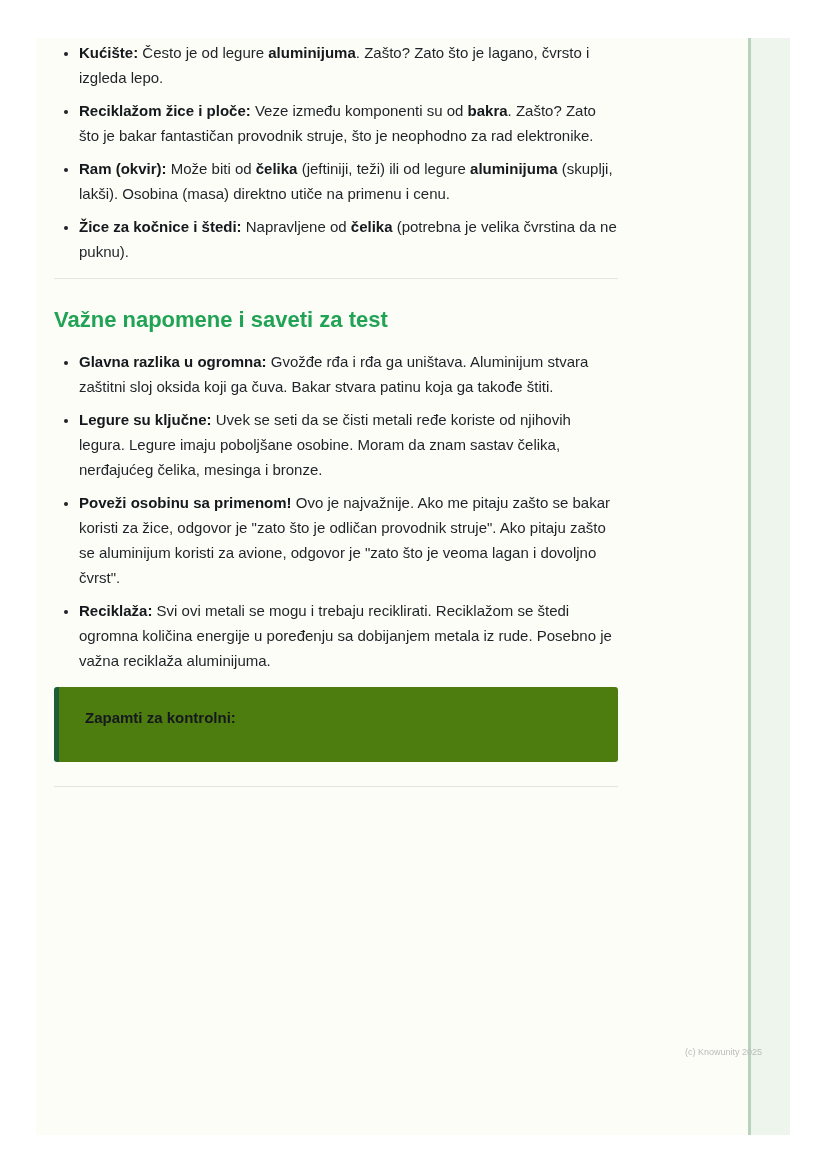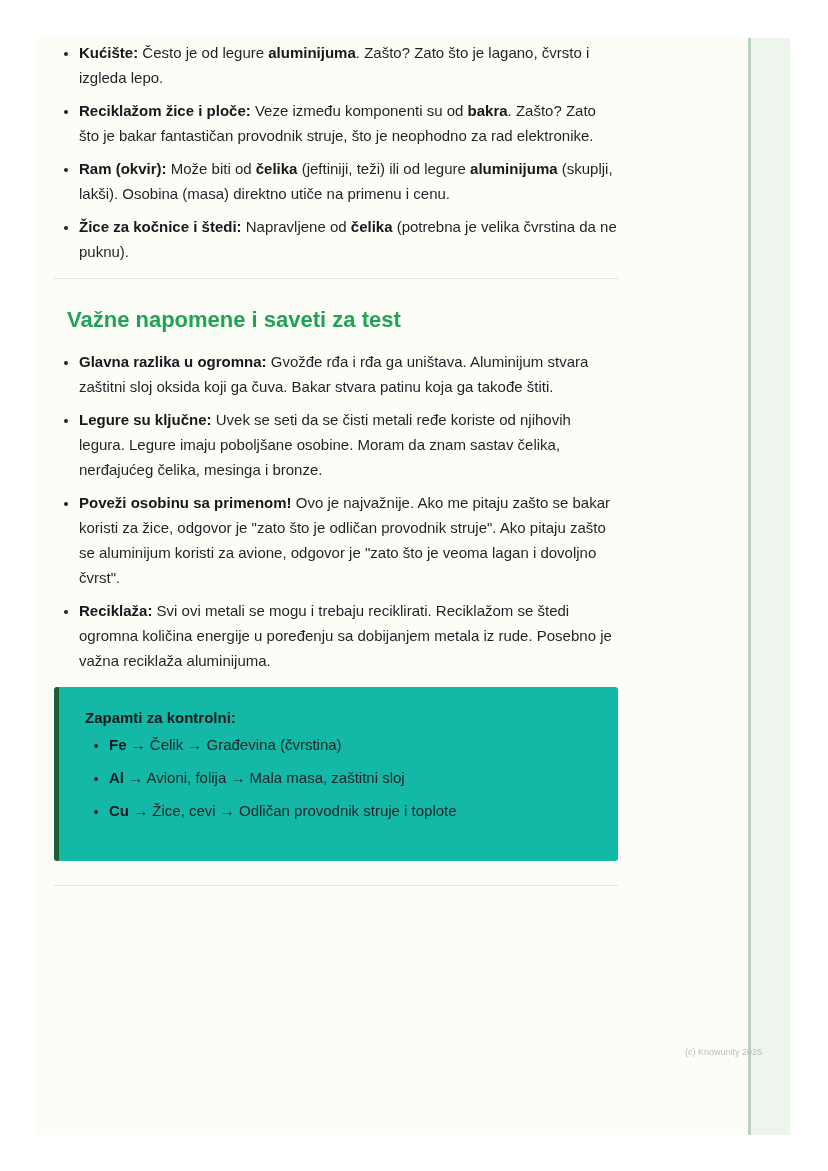--- a/index.html
+++ b/index.html
@@ -19,23 +19,23 @@
   .content {
     position: absolute; left: 54px; top: 40px; width: 564px;
     font-size: 15px; line-height: 25px;
   }
   ul { margin: 0; padding-left: 25px; }
   li { margin: 0 0 8px 0; }
   li::marker { font-size: 13px; }
   b { font-weight: bold; color: #15191d; }
   .h4 { font-weight: bold; font-size: 15px; margin: 14px 0 14px 0; color:#15191d; }
   .divider { height: 1px; background: #e3e5e3; border: none; margin: 0; }
-  .h2 { color: #21a355; font-size: 22px; font-weight: bold; margin: 26px 0 14px 13px; line-height: 30px; }
+  .h2 { color: #21a355; font-size: 22px; font-weight: bold; margin: 26px 0 14px 0; line-height: 30px; }
   .callout {
-    background: #14b8a6; border-left: 5px solid #1c5e36; border-radius: 3px;
+    background: #4d7c0f; border-left: 5px solid #1c5e36; border-radius: 3px;
     padding: 18px 24px 30px 26px; margin-top: 14px; box-sizing: border-box; width: 564px;
   }
   .callout-title { font-weight: bold; margin-bottom: 2px; color:#15191d; }
   .callout ul { padding-left: 24px; }
   .callout li { margin-bottom: 8px; }
   .footer {
     position: absolute; left: 685px; top: 1047px; font-size: 9px; color: #b9bcb9;
   }
 </style>
 </head>
@@ -61,23 +61,18 @@
   <div class="h2">Važne napomene i saveti za test</div>
   <ul>
       <li><b>Glavna razlika u ogromna:</b> Gvožđe rđa i rđa ga uništava. Aluminijum stvara zaštitni sloj oksida koji ga čuva. Bakar stvara patinu koja ga takođe štiti.</li>
       <li><b>Legure su ključne:</b> Uvek se seti da se čisti metali ređe koriste od njihovih legura. Legure imaju poboljšane osobine. Moram da znam sastav čelika, nerđajućeg čelika, mesinga i bronze.</li>
       <li><b>Poveži osobinu sa primenom!</b> Ovo je najvažnije. Ako me pitaju zašto se bakar koristi za žice, odgovor je "zato što je odličan provodnik struje". Ako pitaju zašto se aluminijum koristi za avione, odgovor je "zato što je veoma lagan i dovoljno čvrst".</li>
       <li><b>Reciklaža:</b> Svi ovi metali se mogu i trebaju reciklirati. Reciklažom se štedi ogromna količina energije u poređenju sa dobijanjem metala iz rude. Posebno je važna reciklaža aluminijuma.</li>
     </ul>
 
   <div class="callout">
     <div class="callout-title">Zapamti za kontrolni:</div>
-    <ul>
-        <li><b>Fe</b> → Čelik → Građevina (čvrstina)</li>
-        <li><b>Al</b> → Avioni, folija → Mala masa, zaštitni sloj</li>
-        <li><b>Cu</b> → Žice, cevi → Odličan provodnik struje i toplote</li>
-      </ul>
   </div>
 
   <hr class="divider" style="margin-top:24px;">
 </div>
 
 <div class="footer">(c) Knowunity 2025</div>
 
 </body></html>

